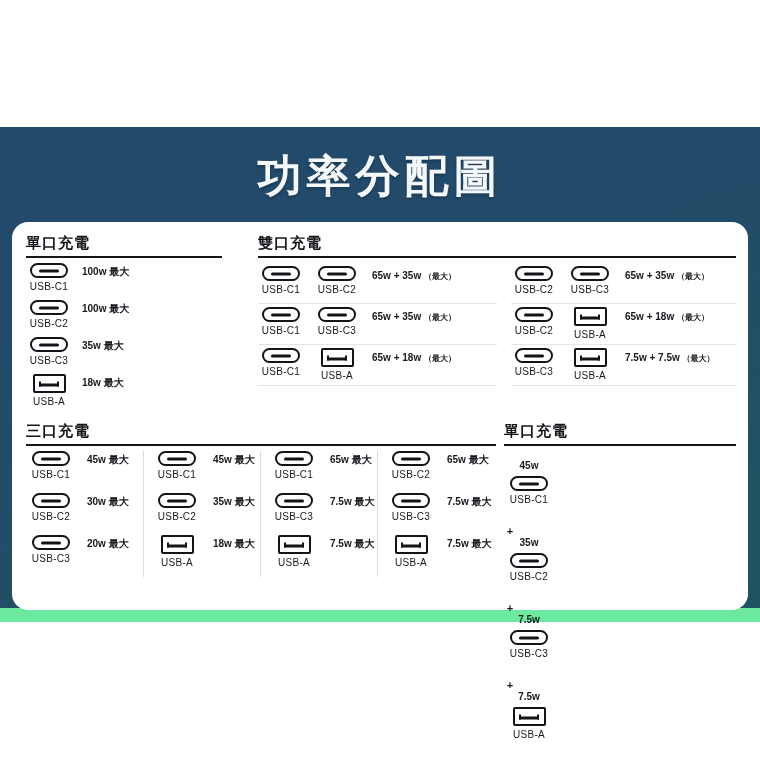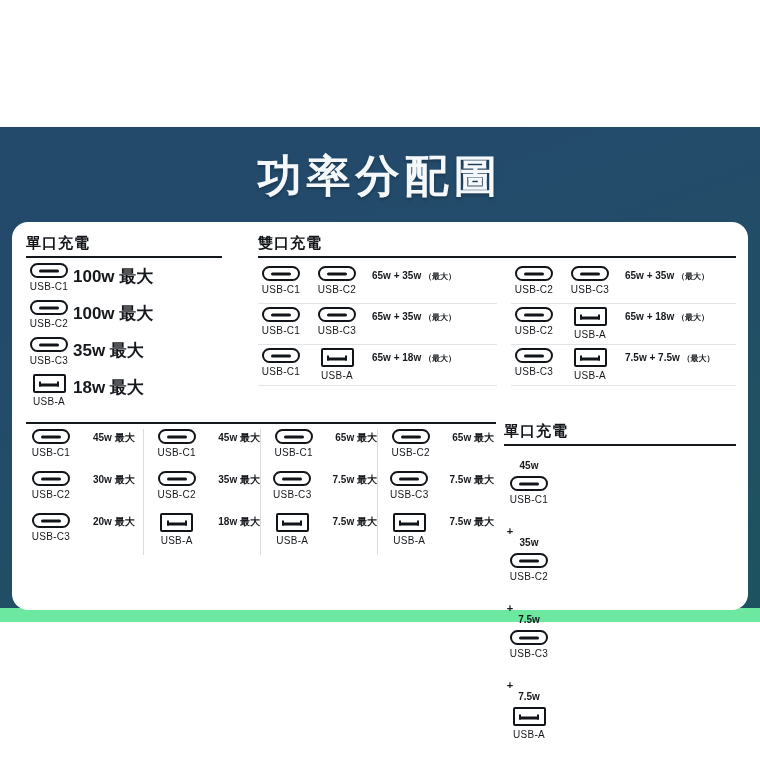--- a/index.html
+++ b/index.html
@@ -152,24 +152,24 @@
   }
 
   
   #sec-single { left: 14px; top: 12px; width: 196px; }
   .single-row {
     display: flex;
     align-items: flex-start;
     height: 37px;
   }
   .single-row .watt {
-    font-size: 17px;
+    font-size: 10px;
     font-weight: bold;
     color: #15181c;
-    margin-left: 1px;
+    margin-left: 10px;
     margin-top: 2px;
     white-space: nowrap;
   }
 
   
   #sec-dual { left: 246px; top: 12px; width: 478px; }
   .dual-grid {
     display: flex;
     gap: 0;
   }
@@ -212,21 +212,21 @@
   }
   .triple-row {
     display: flex;
     align-items: flex-start;
     height: 42px;
   }
   .triple-row .watt {
     font-size: 10px;
     font-weight: bold;
     color: #15181c;
-    margin-left: 19px;
+    margin-left: 13px;
     margin-top: 2px;
     white-space: nowrap;
   }
 
   
   #sec-quad { left: 492px; top: 200px; width: 232px; }
   .quad-row {
     display: flex;
     align-items: flex-start;
     margin-top: 14px;
@@ -384,20 +384,21 @@
                     <div class="port-label">USB-A</div>
                   </div>
                 </div>
                 <div class="watt">7.5w + 7.5w  <span class="paren">（最大）</span></div>
               </div>
             </div>
         </div>
       </div>
 
       <div class="section" id="sec-triple">
+        <div class="sec-title">三口充電</div>
         <div class="sec-rule"></div>
         <div class="triple-grid" id="triple-grid">
             <div class="triple-col">
               <div class="triple-row">
                 <div class="port">
                   <div class="glyph-c"></div>
                   <div class="port-label">USB-C1</div>
                 </div>
                 <div class="watt">45w 最大</div>
               </div>

